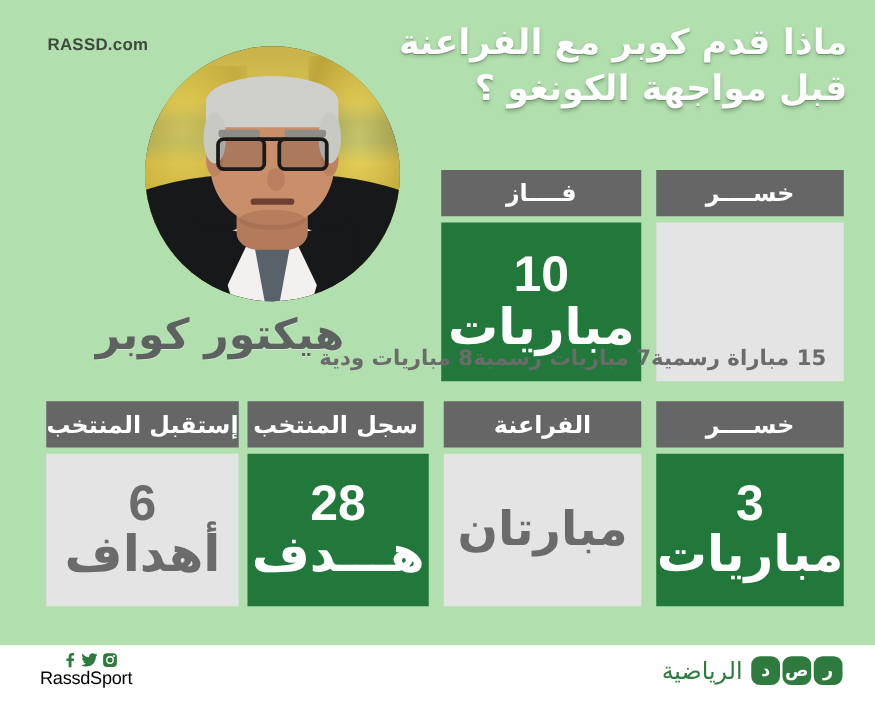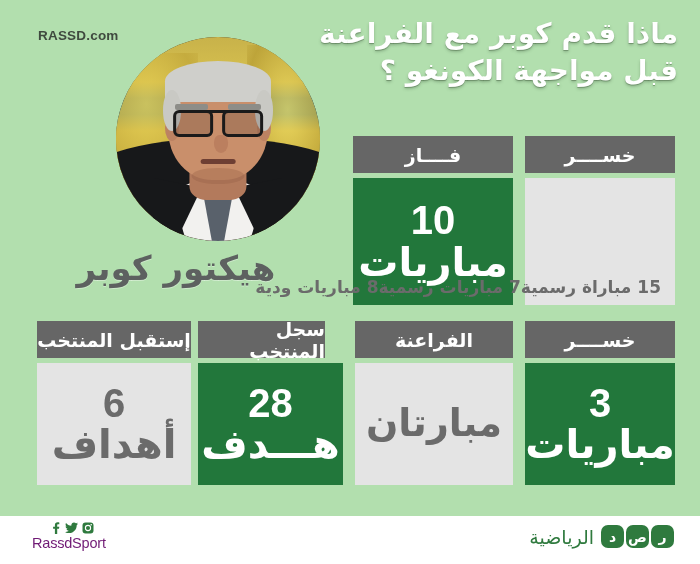--- a/index.html
+++ b/index.html
@@ -319,21 +319,21 @@
 
   
   #hdr-won   { left: 353px; top: 136px; width: 160px; }
   #box-won   { left: 353px; top: 178px; width: 160px; height: 127px; }
   #hdr-play  { left: 525px; top: 136px; width: 150px; }
   #box-play  { left: 525px; top: 178px; width: 150px; height: 127px; }
 
   
   #hdr-conceded { left: 37px;  top: 321px; width: 154px; }
   #box-conceded { left: 37px;  top: 363px; width: 154px; height: 122px; }
-  #hdr-scored   { left: 198px; top: 321px; width: 127px; }
+  #hdr-scored   { left: 198px; top: 321px; width: 141px; }
   #box-scored   { left: 198px; top: 363px; width: 145px; height: 122px; }
   #hdr-draw     { left: 355px; top: 321px; width: 158px; }
   #box-draw     { left: 355px; top: 363px; width: 158px; height: 122px; }
   #hdr-lost     { left: 525px; top: 321px; width: 150px; }
   #box-lost     { left: 525px; top: 363px; width: 150px; height: 122px; }
 
   
   .footer {
     position: absolute;
     left: 0;
@@ -355,21 +355,21 @@
     display: flex;
     gap: 4px;
     align-items: center;
     justify-content: flex-start;
     margin-left: 18px;
   }
   .social-icons svg { display: block; }
   .social-handle {
     font-family: "Liberation Sans", sans-serif;
     font-size: 14.5px;
-    color: #701a75;
+    color: #000000;
     margin-top: 1px;
     letter-spacing: -0.2px;
   }
   .brand {
     position: absolute;
     right: 26px;
     top: 9px;
     display: flex;
     align-items: center;
     direction: rtl;

